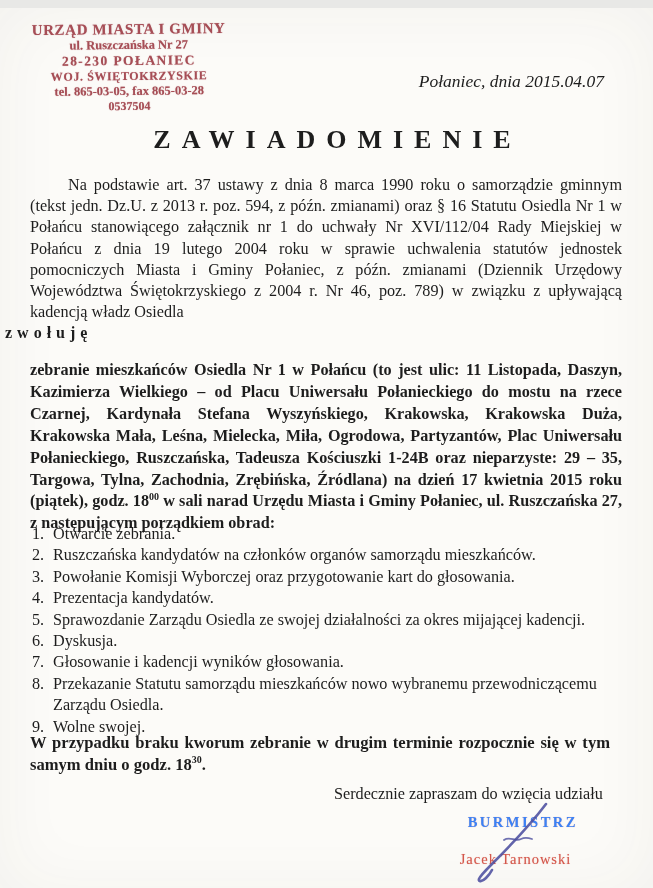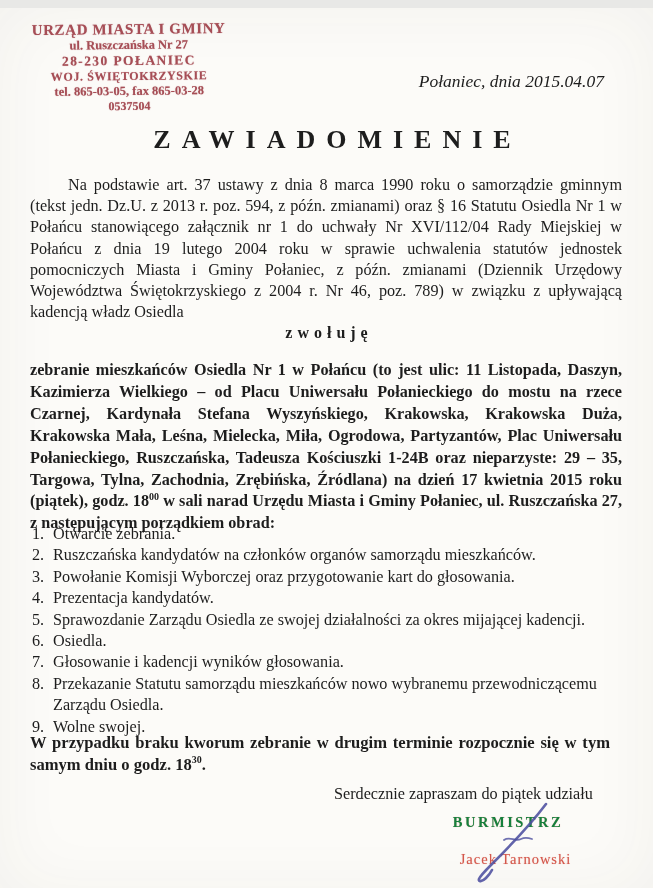--- a/index.html
+++ b/index.html
@@ -40,21 +40,21 @@
     letter-spacing:11px;
     padding-left:22px;box-sizing:border-box;
   }
   .intro{
     position:absolute;top:167px;left:30px;width:592px;
     font-size:16.2px;line-height:21.2px;
     text-align:justify;text-indent:38px;
   }
   .convene{
     position:absolute;top:316px;left:0;width:100%;
-    text-align:center;font-weight:bold;font-size:16px;
+    text-align:left;font-weight:bold;font-size:16px;
     letter-spacing:5px;padding-left:5px;box-sizing:border-box;
   }
   .meeting{
     position:absolute;top:352px;left:30px;width:592px;
     font-weight:bold;font-size:16.2px;line-height:21.9px;
     text-align:justify;
   }
   sup{font-size:10px;line-height:0;vertical-align:super;}
   .agenda{
     position:absolute;top:516px;left:32px;width:596px;
@@ -128,41 +128,41 @@
     <div class="agenda-row">
         <span class="agenda-num">4.</span>
         <span class="agenda-text">Prezentacja kandydatów.</span>
       </div>
     <div class="agenda-row">
         <span class="agenda-num">5.</span>
         <span class="agenda-text">Sprawozdanie Zarządu Osiedla ze swojej działalności za okres mijającej kadencji.</span>
       </div>
     <div class="agenda-row">
         <span class="agenda-num">6.</span>
-        <span class="agenda-text">Osiedla.</span>
+        <span class="agenda-text">Dyskusja.</span>
       </div>
     <div class="agenda-row">
         <span class="agenda-num">7.</span>
         <span class="agenda-text">Głosowanie i kadencji wyników głosowania.</span>
       </div>
     <div class="agenda-row">
         <span class="agenda-num">8.</span>
         <span class="agenda-text">Przekazanie Statutu samorządu mieszkańców nowo wybranemu przewodniczącemu Zarządu Osiedla.</span>
       </div>
     <div class="agenda-row">
         <span class="agenda-num">9.</span>
         <span class="agenda-text">Wolne swojej.</span>
       </div>
   </div>
 
   <div class="quorum"><span>W przypadku braku kworum zebranie w drugim terminie rozpocznie się w tym samym dniu o godz. 18</span><sup>30</sup><span>.</span></div>
 
-  <div class="closing">Serdecznie zapraszam do piątek udziału</div>
+  <div class="closing">Serdecznie zapraszam do wzięcia udziału</div>
 
-  <div class="sig-title" style="color:#15803d;">BURMISTRZ</div>
+  <div class="sig-title" style="color:#3b82f6;text-align:right;">BURMISTRZ</div>
   <div class="sig-name" style="color:#d4584c;">Jacek Tarnowski</div>
 
   <svg class="sig-ink" width="110" height="96" viewBox="0 0 110 96">
     <path d="M88,6 C76,22 54,46 34,66 C28,72 22,78 21,81 C20,84 24,84 28,80 C31,77 33,74 34,72" fill="none" stroke="#4c4f9f" stroke-width="2.6" stroke-linecap="round" opacity="0.88"></path>
     <path d="M46,42 C52,38 57,44 63,41 C67,39 71,40 74,41" fill="none" stroke="#4c4f9f" stroke-width="1.8" stroke-linecap="round" opacity="0.8"></path>
   </svg>
 
 </div>
 
 </body></html>

